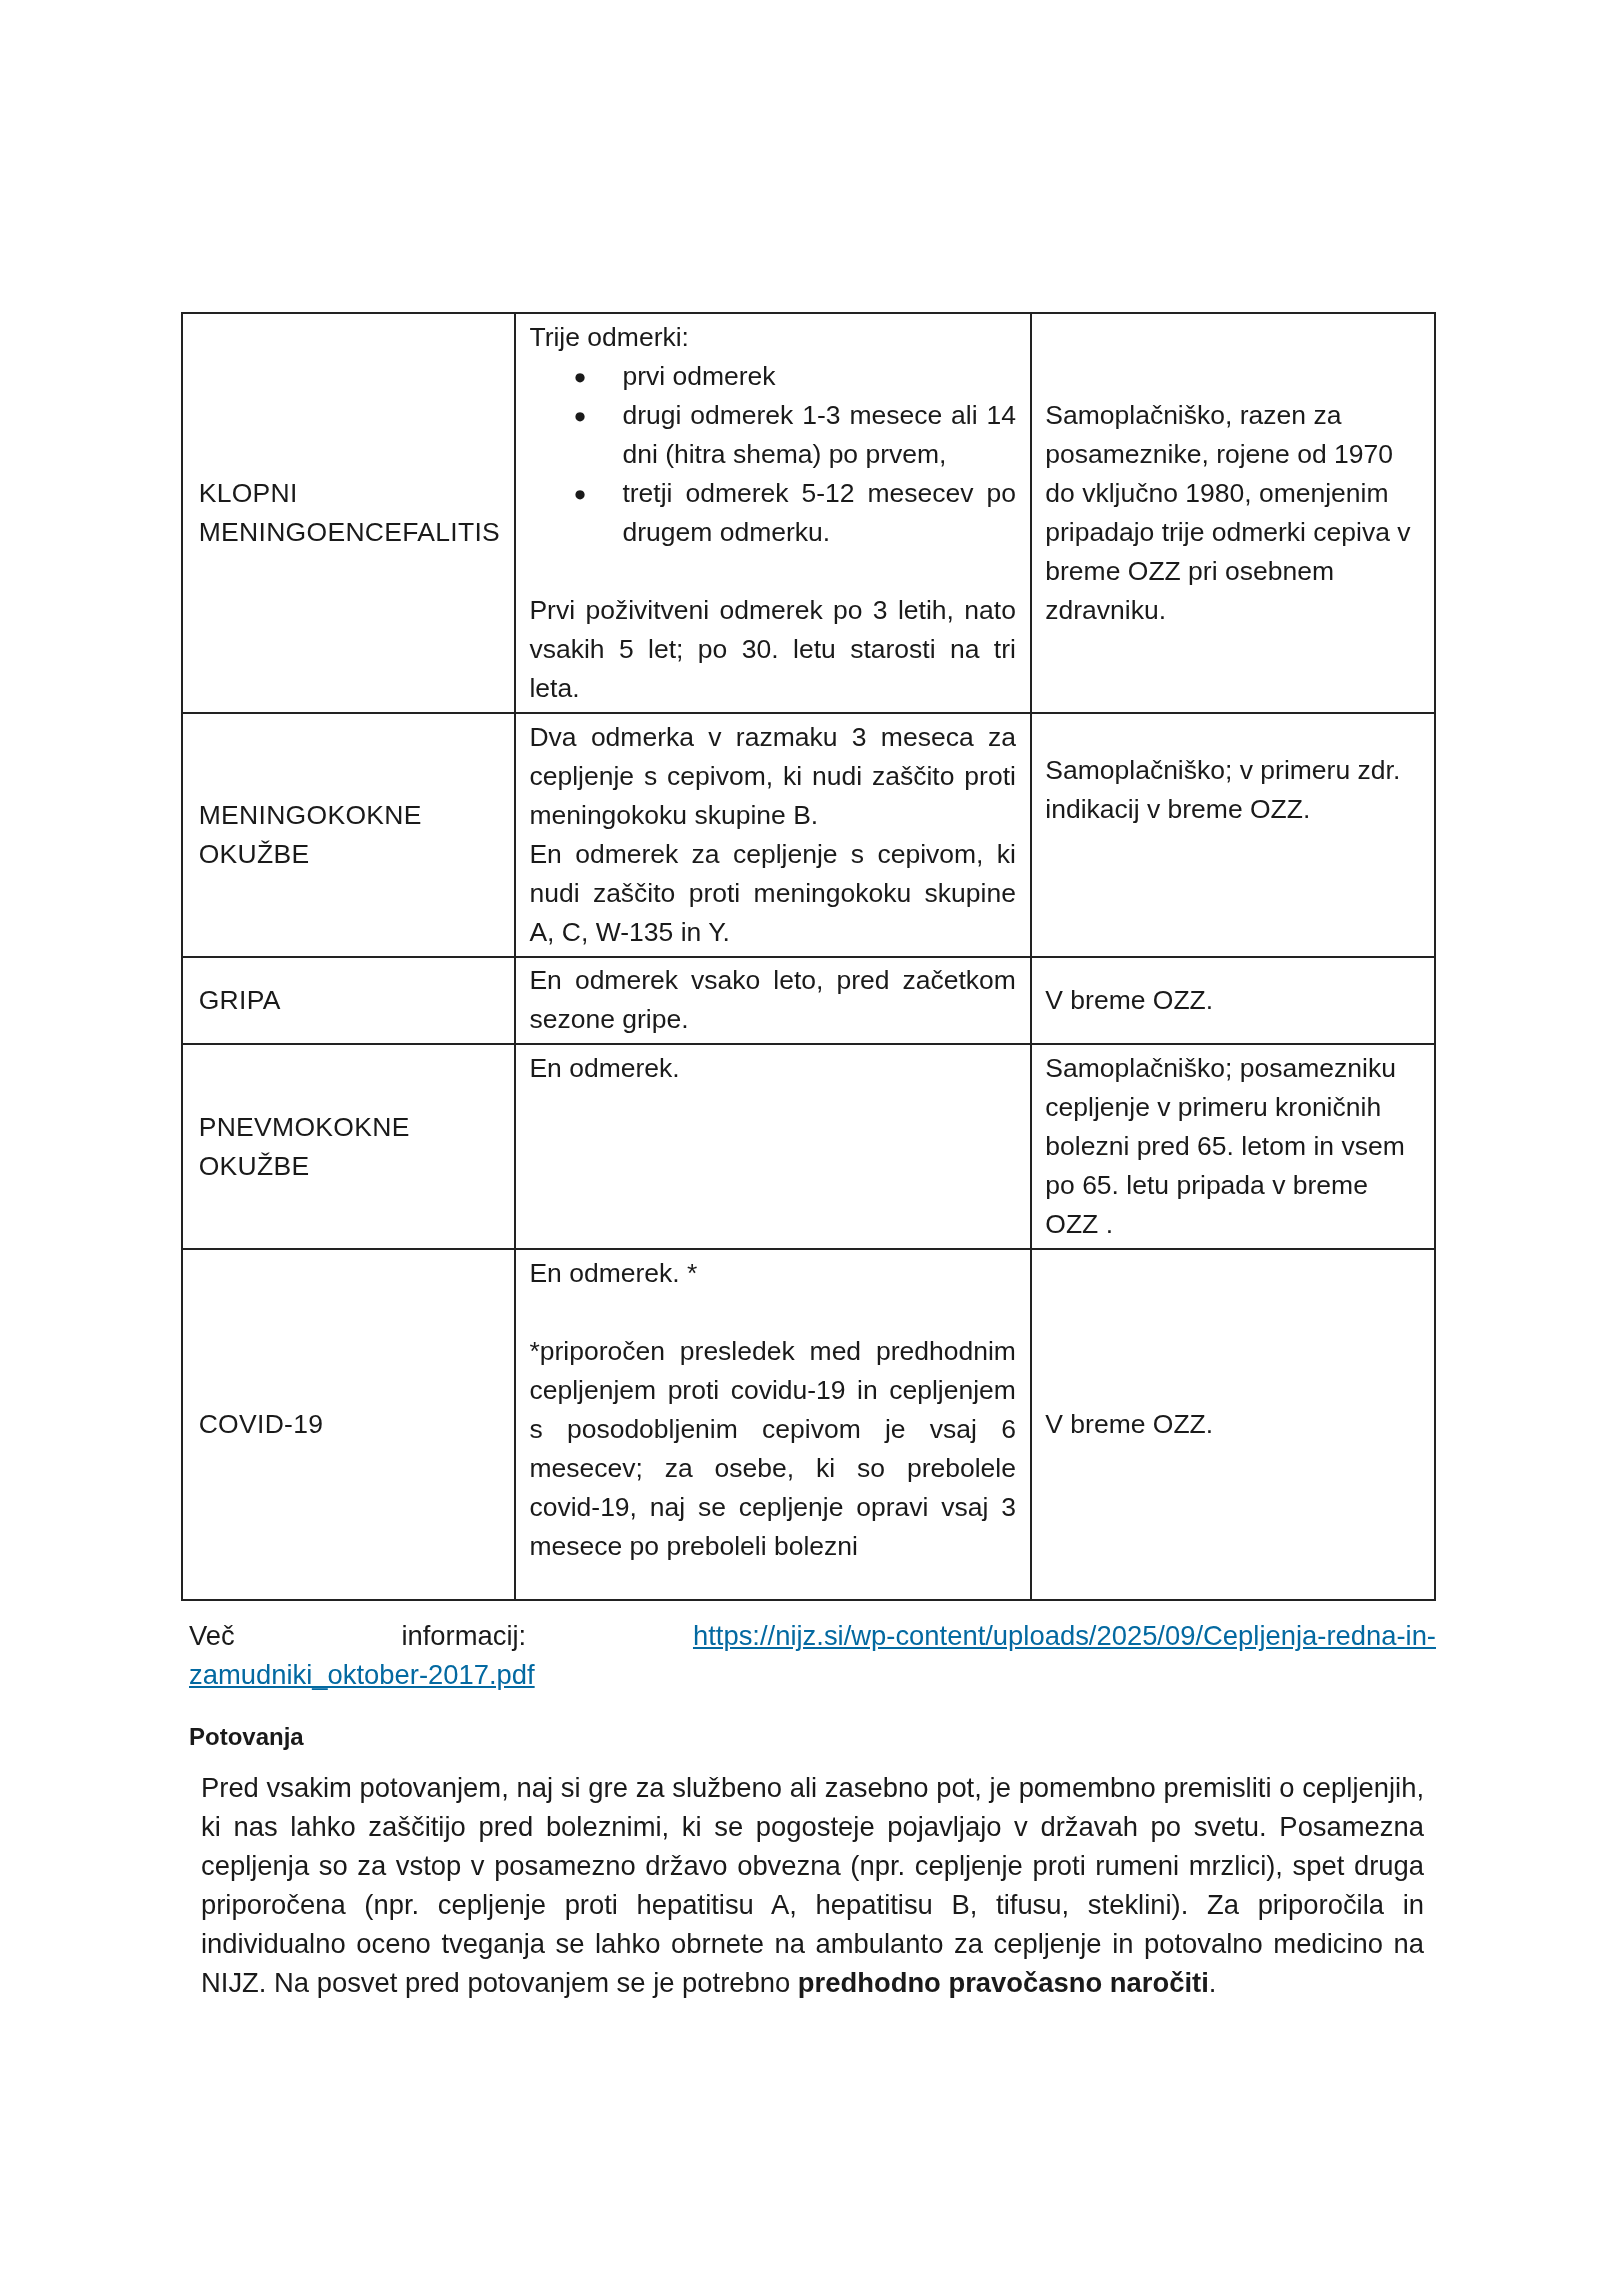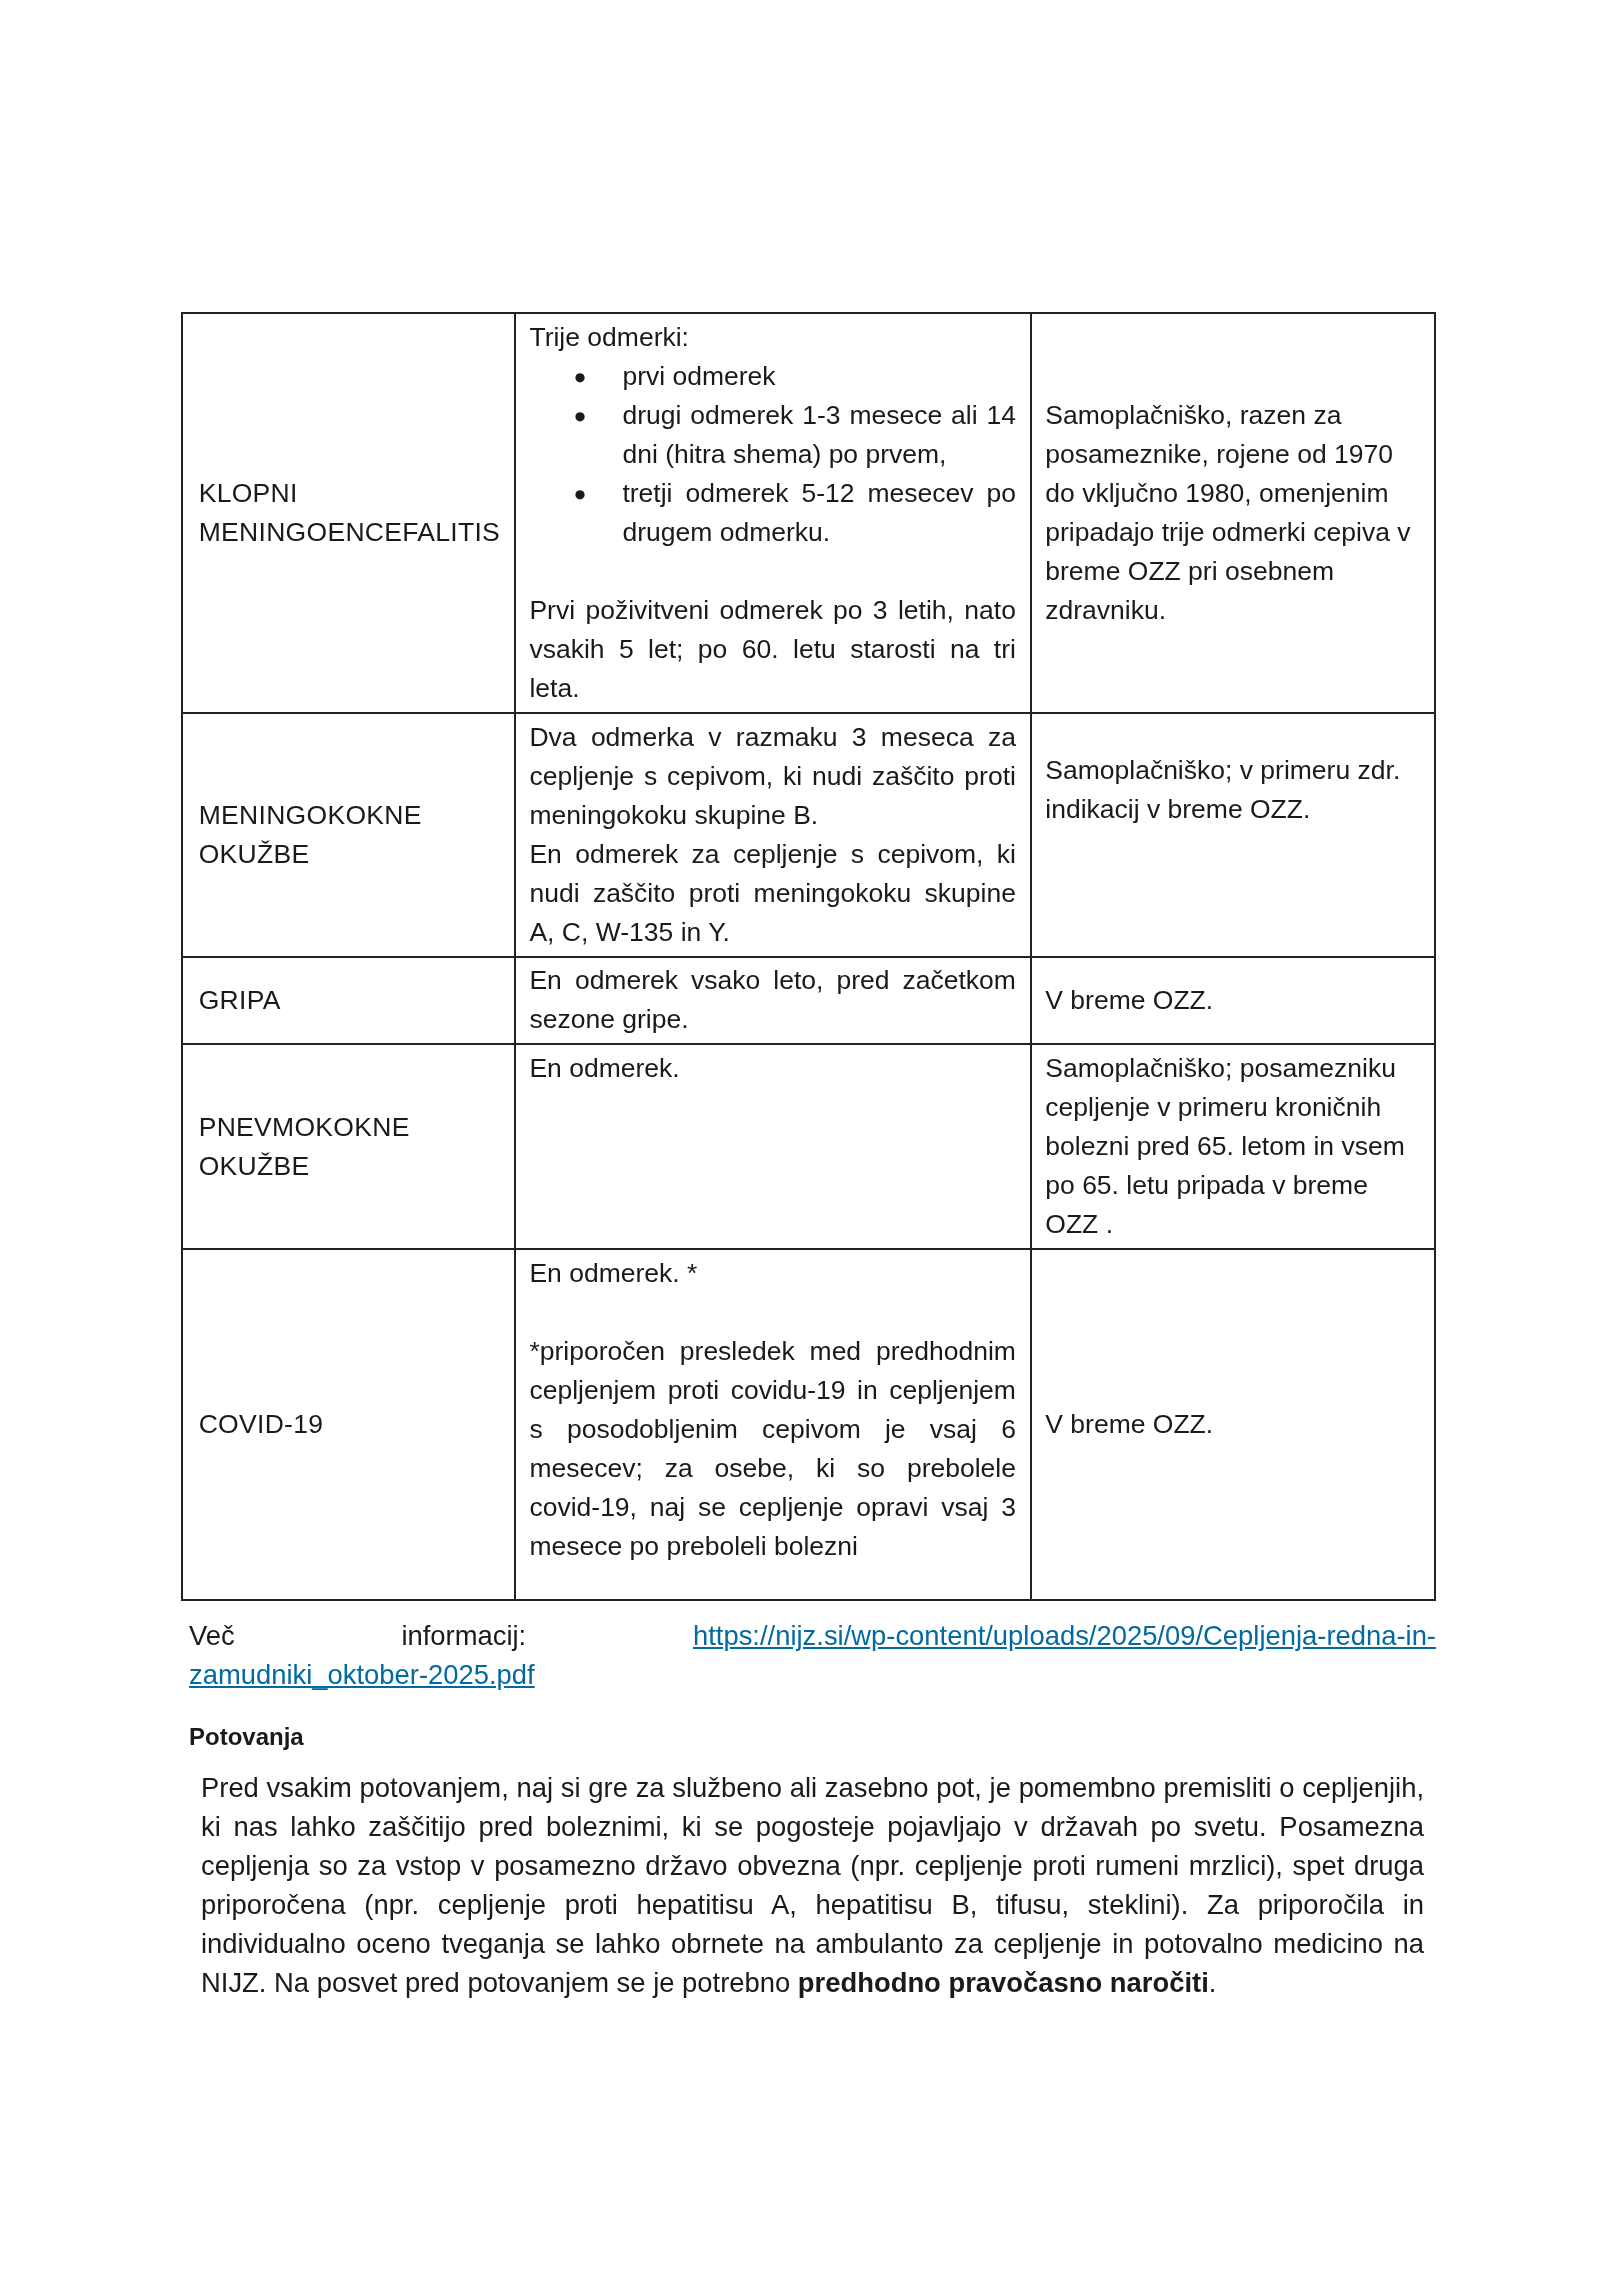--- a/index.html
+++ b/index.html
@@ -64,21 +64,21 @@
         <span class="name-line">MENINGOENCEFALITIS</span>
       </td>
       <td class="c-schedule">
         <span class="para">Trije odmerki:</span>
         <ul class="doses">
           <li><span class="bullet">●</span><span>prvi odmerek</span></li>
           <li><span class="bullet">●</span><span>drugi odmerek 1-3 mesece ali 14 dni (hitra shema) po prvem,</span></li>
           <li><span class="bullet">●</span><span>tretji odmerek 5-12 mesecev po drugem odmerku.</span></li>
         </ul>
         <span class="gap"></span>
-        <span class="para">Prvi poživitveni odmerek po 3 letih, nato vsakih 5 let; po 60. letu starosti na tri leta.</span>
+        <span class="para">Prvi poživitveni odmerek po 3 letih, nato vsakih 5 let; po 30. letu starosti na tri leta.</span>
       </td>
       <td class="c-pay middle">
         <span>Samoplačniško, razen za posameznike, rojene od 1970 do vključno 1980, omenjenim pripadajo trije odmerki cepiva v breme OZZ pri osebnem zdravniku.</span>
       </td>
     </tr>
 
     <tr style="height:231px;">
       <td class="c-name">
         <span class="name-line">MENINGOKOKNE</span>
         <span class="name-line">OKUŽBE</span>
@@ -133,21 +133,21 @@
   </tbody>
     </table>
 
   <div class="more">
     <div class="row1">
       <span class="lbl-word">Več</span>
       <span class="lbl-word">informacij:</span>
       <a class="link">https://nijz.si/wp-content/uploads/2025/09/Cepljenja-redna-in-</a>
     </div>
     <div>
-      <a class="link">zamudniki_oktober-2025.pdf</a>
+      <a class="link">zamudniki_oktober-2017.pdf</a>
     </div>
   </div>
 
   <div class="travel">
     <h3>Potovanja</h3>
     <p><span>Pred vsakim potovanjem, naj si gre za službeno ali zasebno pot, je pomembno premisliti o cepljenjih, ki nas lahko zaščitijo pred boleznimi, ki se pogosteje pojavljajo v državah po svetu. Posamezna cepljenja so za vstop v posamezno državo obvezna (npr. cepljenje proti rumeni mrzlici), spet druga priporočena (npr. cepljenje proti hepatitisu A, hepatitisu B, tifusu, steklini). Za priporočila in individualno oceno tveganja se lahko obrnete na ambulanto za cepljenje in potovalno medicino na NIJZ. Na posvet pred potovanjem se je potrebno </span><b>predhodno pravočasno naročiti</b><span>.</span></p>
   </div>
 
 </div>
 

